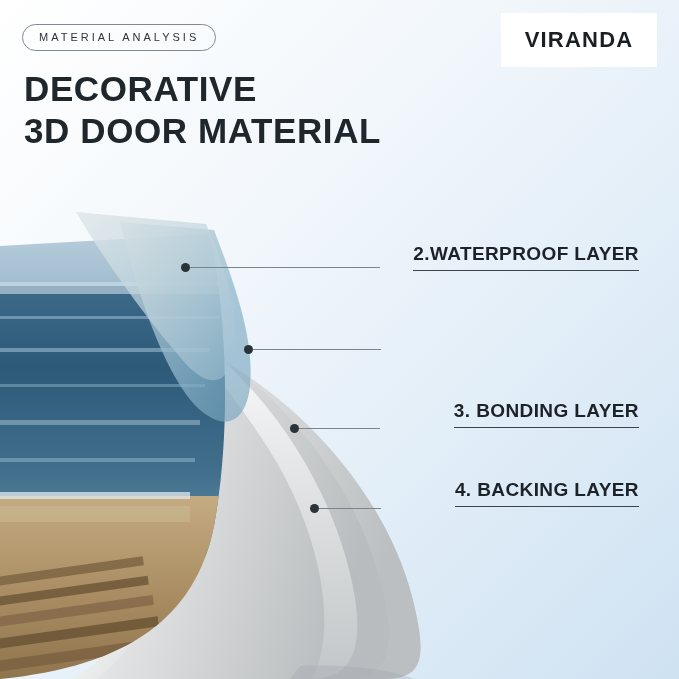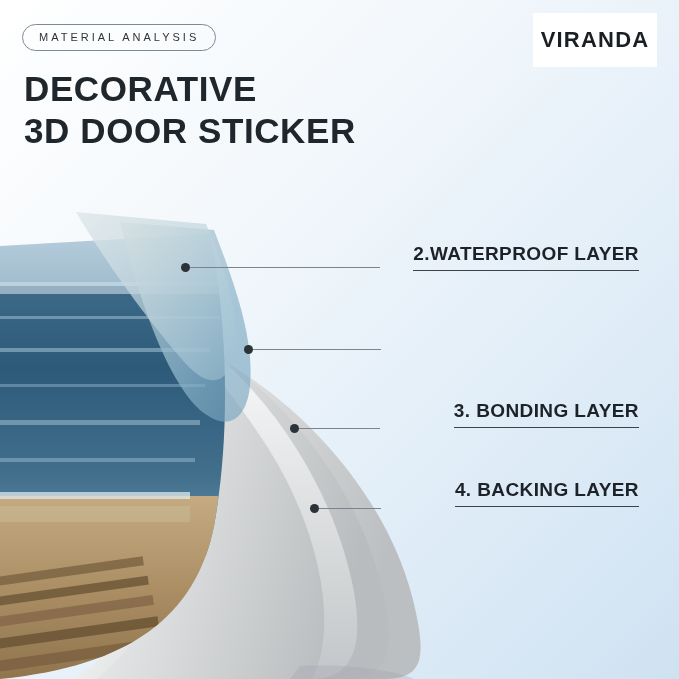--- a/index.html
+++ b/index.html
@@ -42,21 +42,21 @@
     font-weight: 700;
     font-size: 35px;
     letter-spacing: 0.6px;
     line-height: 1.20;
     white-space: nowrap;
   }
   #brand-box {
     position: absolute;
     right: 22px;
     top: 13px;
-    width: 124px;
+    width: 156px;
     height: 54px;
     background: #ffffff;
     display: flex;
     align-items: center;
     justify-content: center;
   }
   #brand-text {
     font-size: 22px;
     font-weight: 700;
     letter-spacing: 1.2px;
@@ -117,21 +117,21 @@
 </style>
 </head>
 <body>
 
 <div id="page">
 
   <div id="eyebrow-pill">MATERIAL ANALYSIS</div>
 
   <div id="title-block">
     <div>DECORATIVE</div>
-    <div>3D DOOR STICKER</div>
+    <div>3D DOOR MATERIAL</div>
   </div>
 
   <div id="brand-box">
     <span id="brand-text">VIRANDA</span>
   </div>
 
   <div id="illustration">
     <svg width="679" height="483" viewBox="0 0 679 483" xmlns="http://www.w3.org/2000/svg">
       <defs>
 

